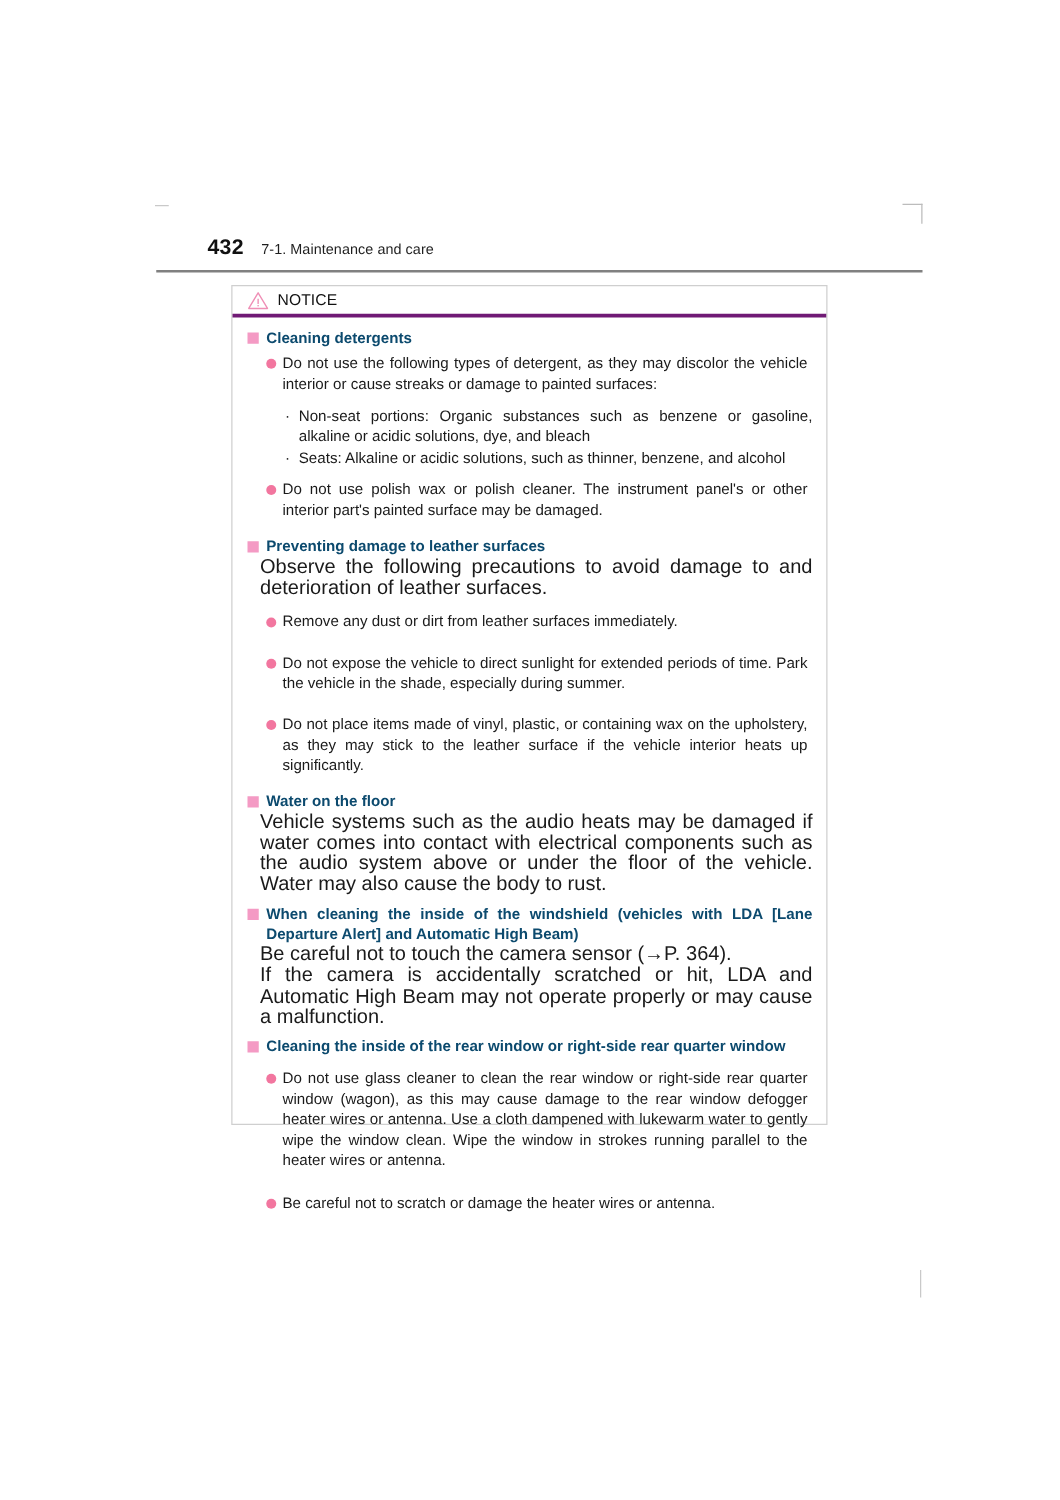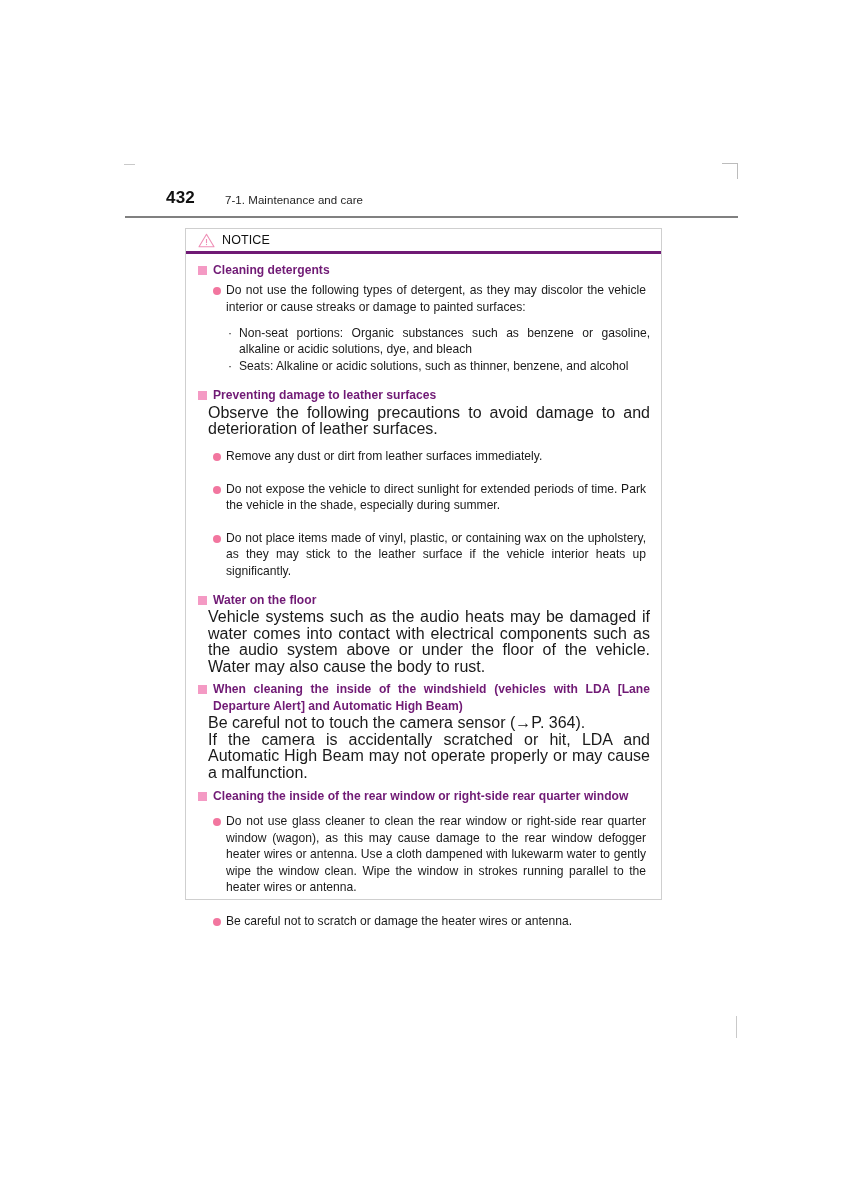--- a/index.html
+++ b/index.html
@@ -51,21 +51,21 @@
     left: 41px;
     top: 0;
     font-size: 17px;
     font-weight: bold;
     letter-spacing: 0.2px;
     color: #111111;
     line-height: 20px;
   }
   .section-title {
     position: absolute;
-    left: 100px;
+    left: 84px;
     top: 4px;
     font-size: 11.5px;
     color: #1f1f1f;
     line-height: 16px;
     letter-spacing: 0.05px;
   }
   .header-rule {
     position: absolute;
     left: 125px;
     top: 216px;
@@ -112,21 +112,21 @@
   }
 
   
   .block { margin: 0; }
 
   .sq-head {
     position: relative;
     padding-left: 16px;
     font-size: 12.1px;
     font-weight: bold;
-    color: #701a75;
+    color: #0c4a6e;
     line-height: 16.4px;
     letter-spacing: 0.02px;
     margin: 0 0 1px 0;
   }
   .sq-head.justify {
     text-align: justify;
     text-justify: inter-word;
   }
   .sq-head .sq {
     position: absolute;
@@ -238,20 +238,24 @@
         <div class="gap-5"></div>
         <div class="sub-item">
           <span class="mid">·</span>
           <span>Non-seat portions: Organic substances such as benzene or gasoline, alkaline or acidic solutions, dye, and bleach</span>
         </div>
         <div class="sub-item">
           <span class="mid">·</span>
           <span>Seats: Alkaline or acidic solutions, such as thinner, benzene, and alcohol</span>
         </div>
         <div class="gap-5"></div>
+        <div class="dot-item">
+          <span class="dot"></span>
+          <span>Do not use polish wax or polish cleaner. The instrument panel's or other interior part's painted surface may be damaged.</span>
+        </div>
       </div>
 
       <div class="gap-8"></div>
 
       <div class="block">
         <div class="sq-head">
           <span class="sq"></span>
           <span>Preventing damage to leather surfaces</span>
         </div>
         <div class="plain">Observe the following precautions to avoid damage to and deterioration of leather surfaces.</div>

